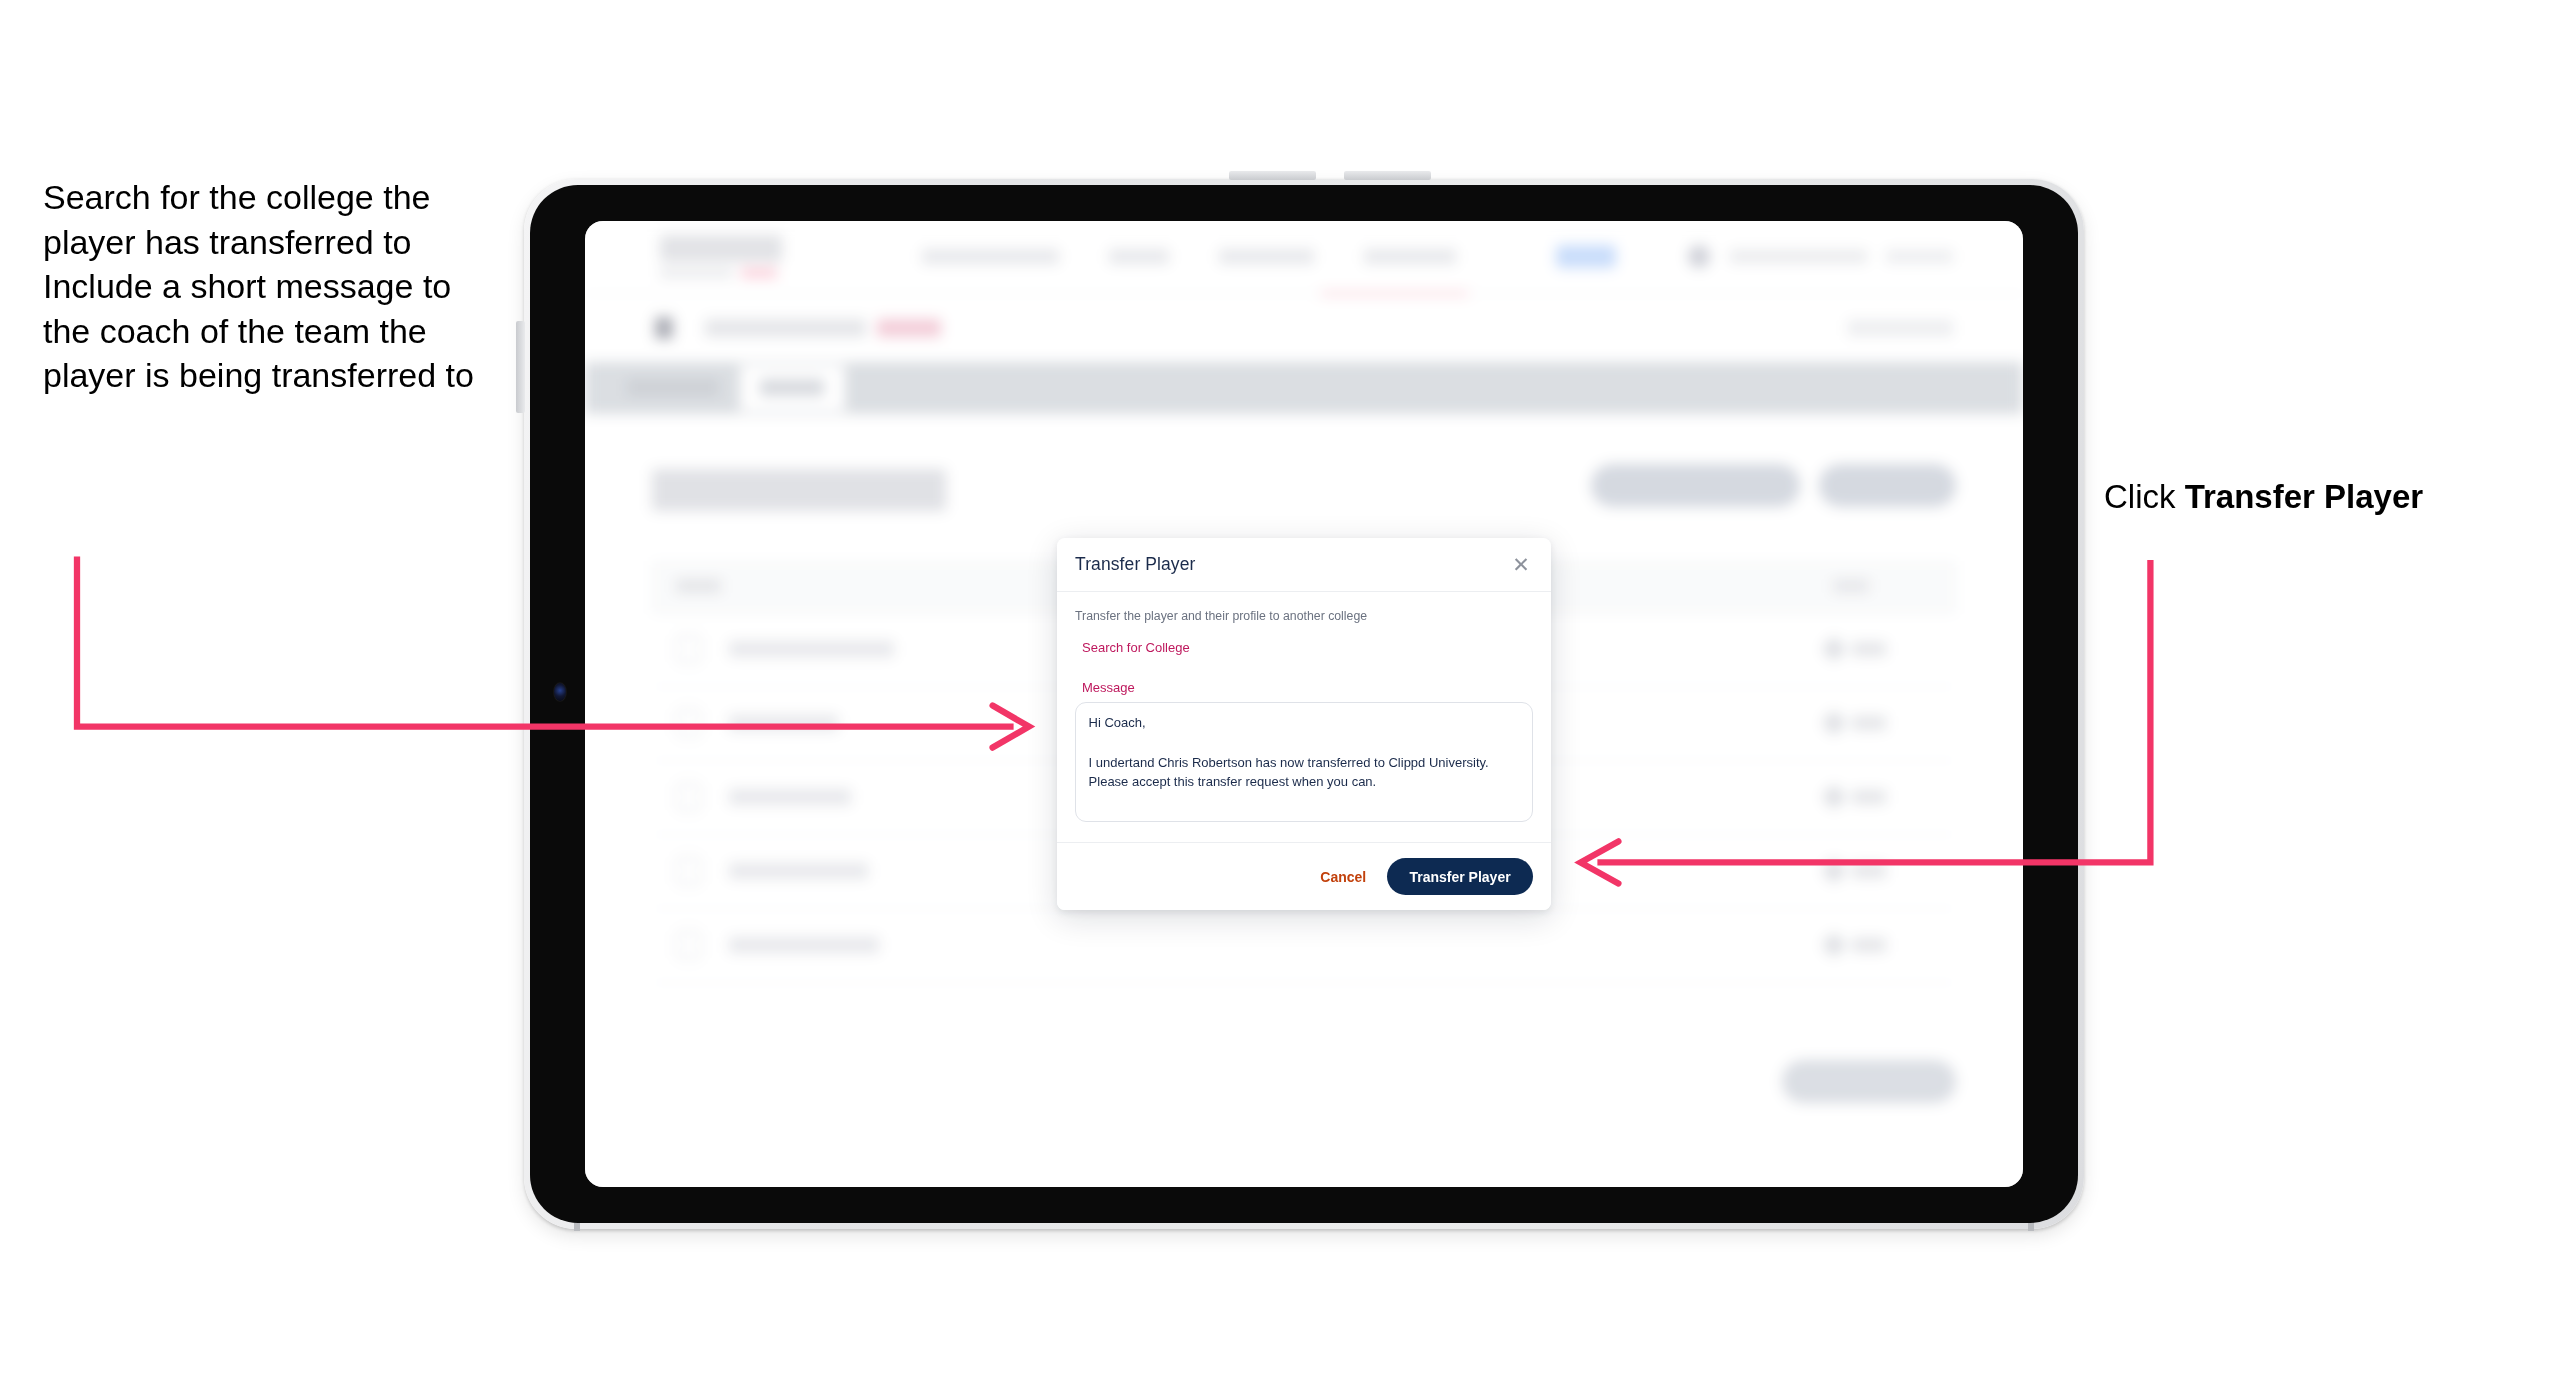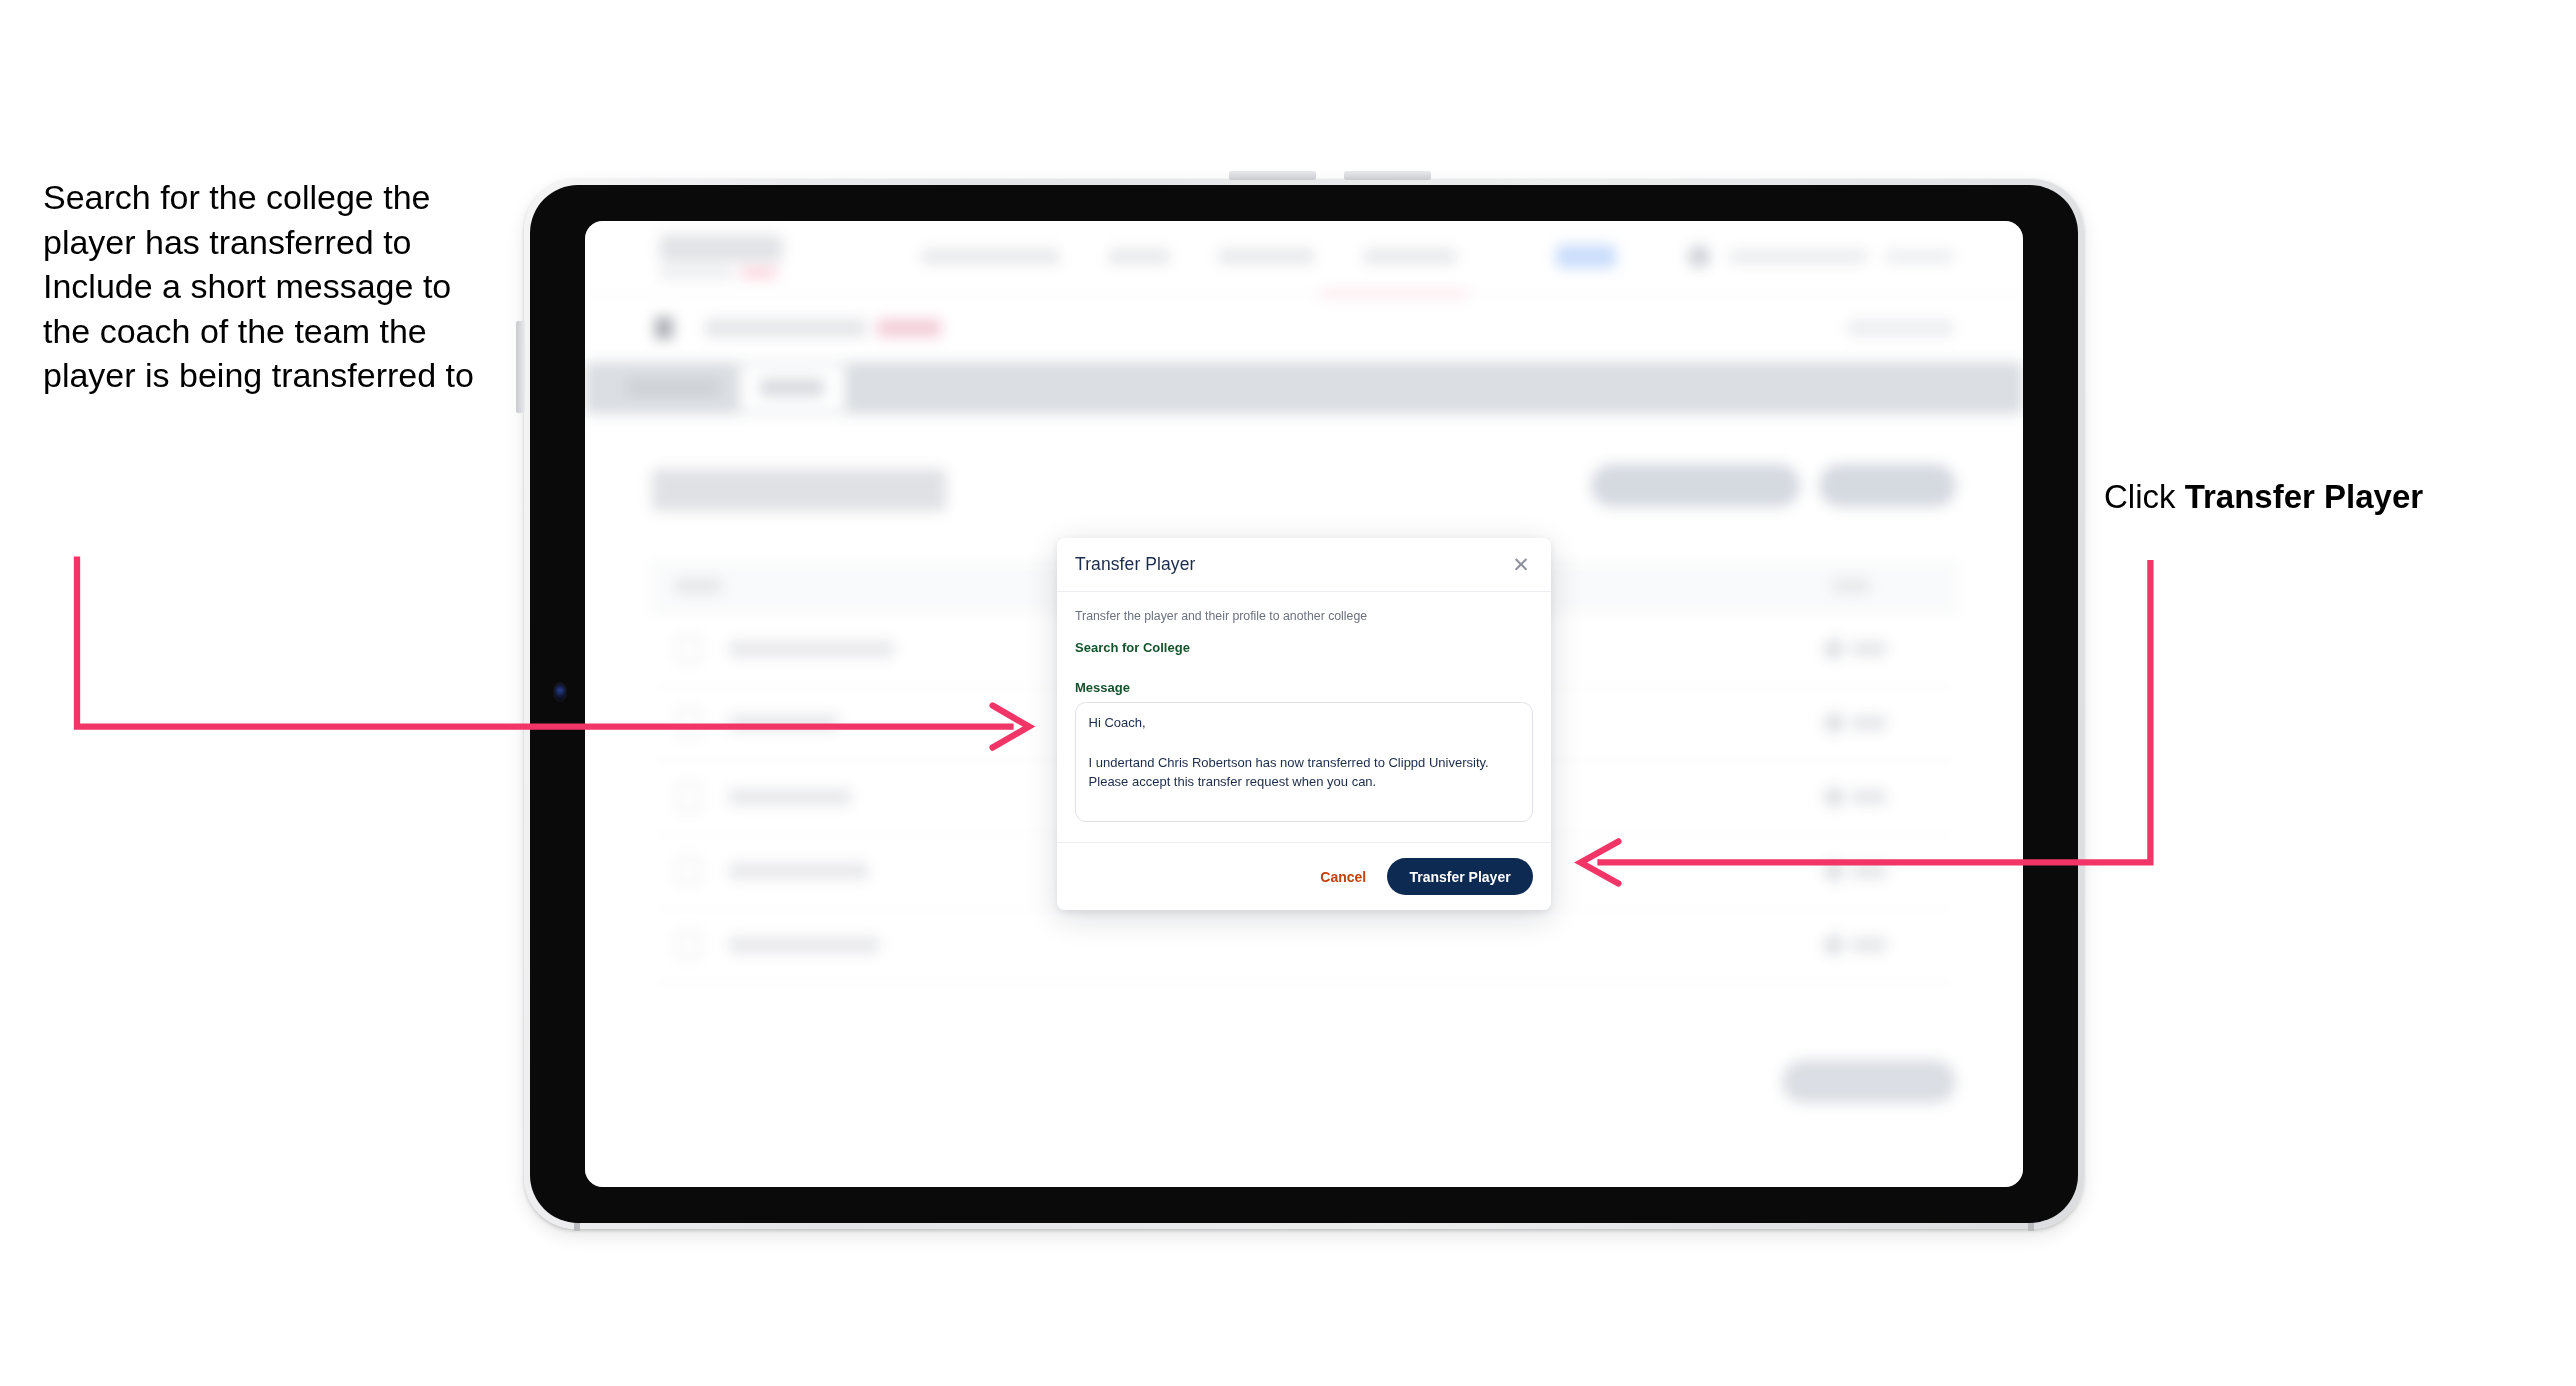--- a/index.html
+++ b/index.html
@@ -123,21 +123,21 @@
     box-shadow:0 7.7px 32px rgba(16,24,40,.14), 0 2.1px 7px rgba(16,24,40,.08);
     overflow:hidden;
   }
   .m-head { display:flex; align-items:center; justify-content:space-between;
             padding:15.4px 18px 14px 18px; border-bottom:0.7px solid #eceef1; }
   .m-title { font-size:17.5px; color:#1b2b4b; font-weight:400; letter-spacing:0.1px; }
   .m-close { font-size:21px; line-height:1; color:#8d929c; cursor:pointer;
              width:24px; height:24px; display:flex; align-items:center; justify-content:center; }
   .m-body { padding:17px 18px 18px 18px; }
   .m-desc { font-size:12.3px; color:#6b7280; margin-bottom:17px; }
-  .m-label { font-size:13px; color:#14532d; font-weight:700; margin-bottom:7.7px; }
+  .m-label { font-size:13px; color:#be185d; font-weight:400; margin-bottom:7.7px;margin-left:7px; }
   .m-input {
     width:100%; height:41px; border:0.7px solid #dfe2e8; border-radius:4.9px;
     padding:0 12.6px; font-size:14px; color:#1b2b4b; background:#fff;
     font-family:"Liberation Sans", sans-serif;
   }
   .m-gap { height:17px; }
   .m-textarea {
     width:100%; height:120px; border:0.7px solid #dfe2e8; border-radius:11px;
     padding:9.8px 12.6px; font-size:13px; line-height:1.52; color:#1b2b4b;
     background:#fff; resize:none; font-family:"Liberation Sans", sans-serif;

